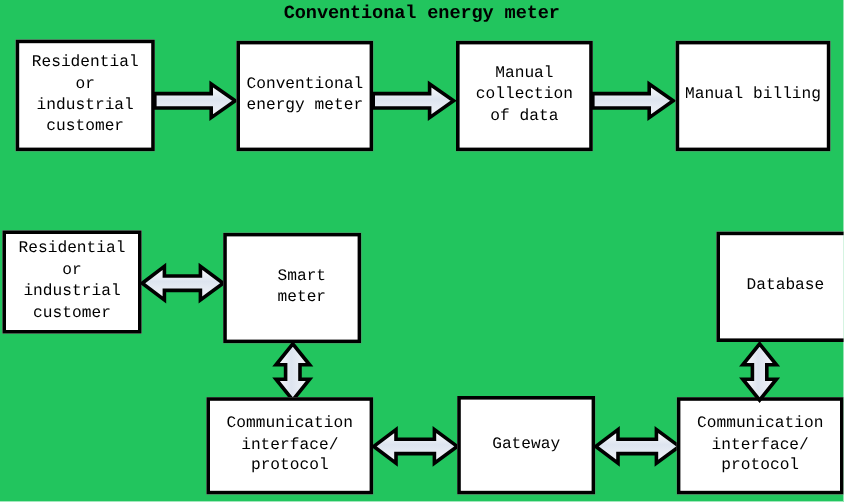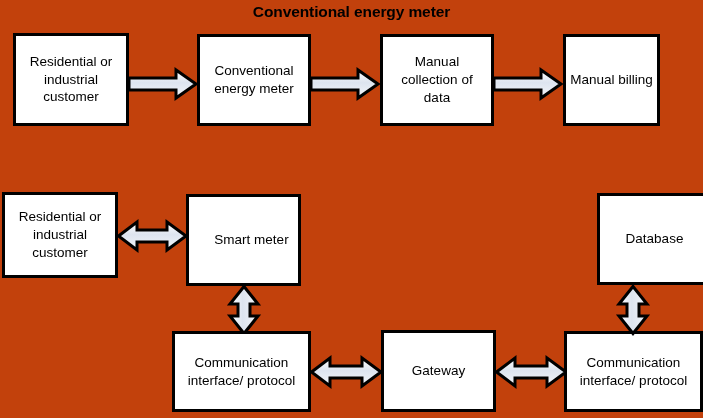--- a/index.html
+++ b/index.html
@@ -12,21 +12,22 @@
     width: 703px;
     height: 418px;
     font-family: "Liberation Sans", sans-serif;
     color: #000000;
     overflow: hidden;
   }
   #canvas {
     position: relative;
     width: 703px;
     height: 418px;
-    background: #c2410c;
+    background: #22c55e;
+    font-family: Liberation Mono, monospace;
   }
 
   
   .diagram-title {
     position: absolute;
     font-weight: bold;
     font-size: 15.5px;
     letter-spacing: -0.1px;
     color: #000000;
     text-align: center;
@@ -130,21 +131,21 @@
         <linearGradient id="gradH3" x1="0" y1="0" x2="0" y2="1">
           <stop offset="0%" stop-color="#ffffff"></stop>
           <stop offset="45%" stop-color="#dde4ef"></stop>
           <stop offset="100%" stop-color="#f4f6fa"></stop>
         </linearGradient>
       </defs>
       <path class="arrow-body" fill="url(#gradH3)" d="M 1 10 L 48 10 L 48 2 L 68 16 L 48 30 L 48 22 L 1 22 Z"></path>
     </svg>
   </div>
 
-  <div class="box" id="cv-billing" style="left:563px; top:34px; width:97px; height:92px;">
+  <div class="box" id="cv-billing" style="left:563px; top:34px; width:129px; height:92px;">
     <span class="box-label">Manual billing</span>
   </div>
 
 
   <div class="box" id="sm-customer" style="left:2px; top:192px; width:116px; height:86px;">
     <span class="box-label">Residential or industrial customer</span>
   </div>
 
   <div class="arrow" id="arrow-sm-customer-meter" style="left:117px; top:219px;">
     <svg width="71" height="34" viewBox="0 0 71 34">

